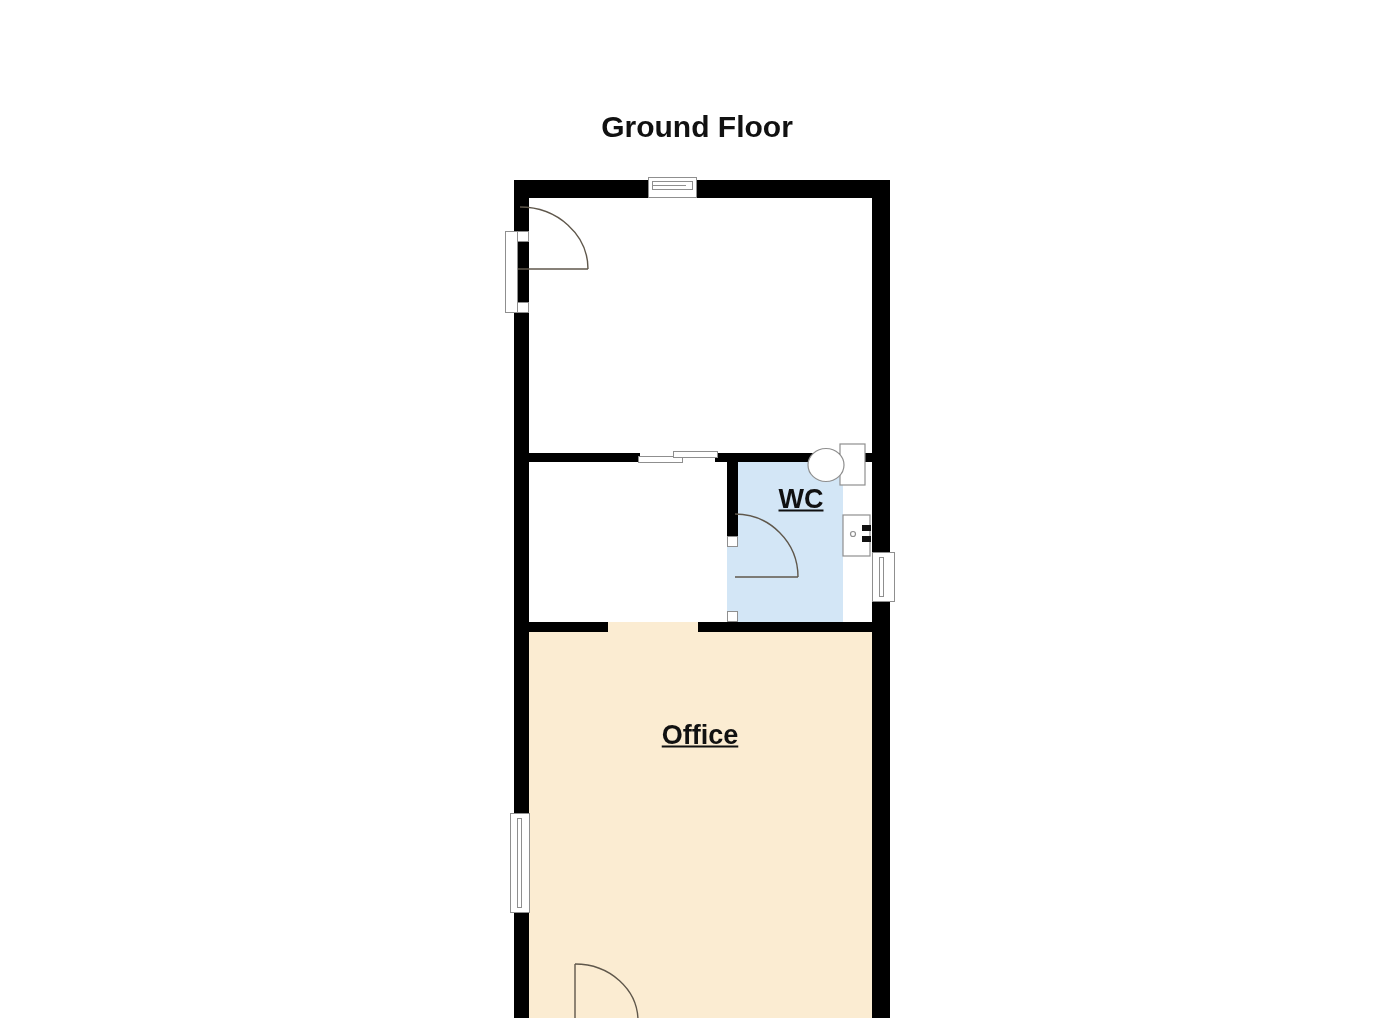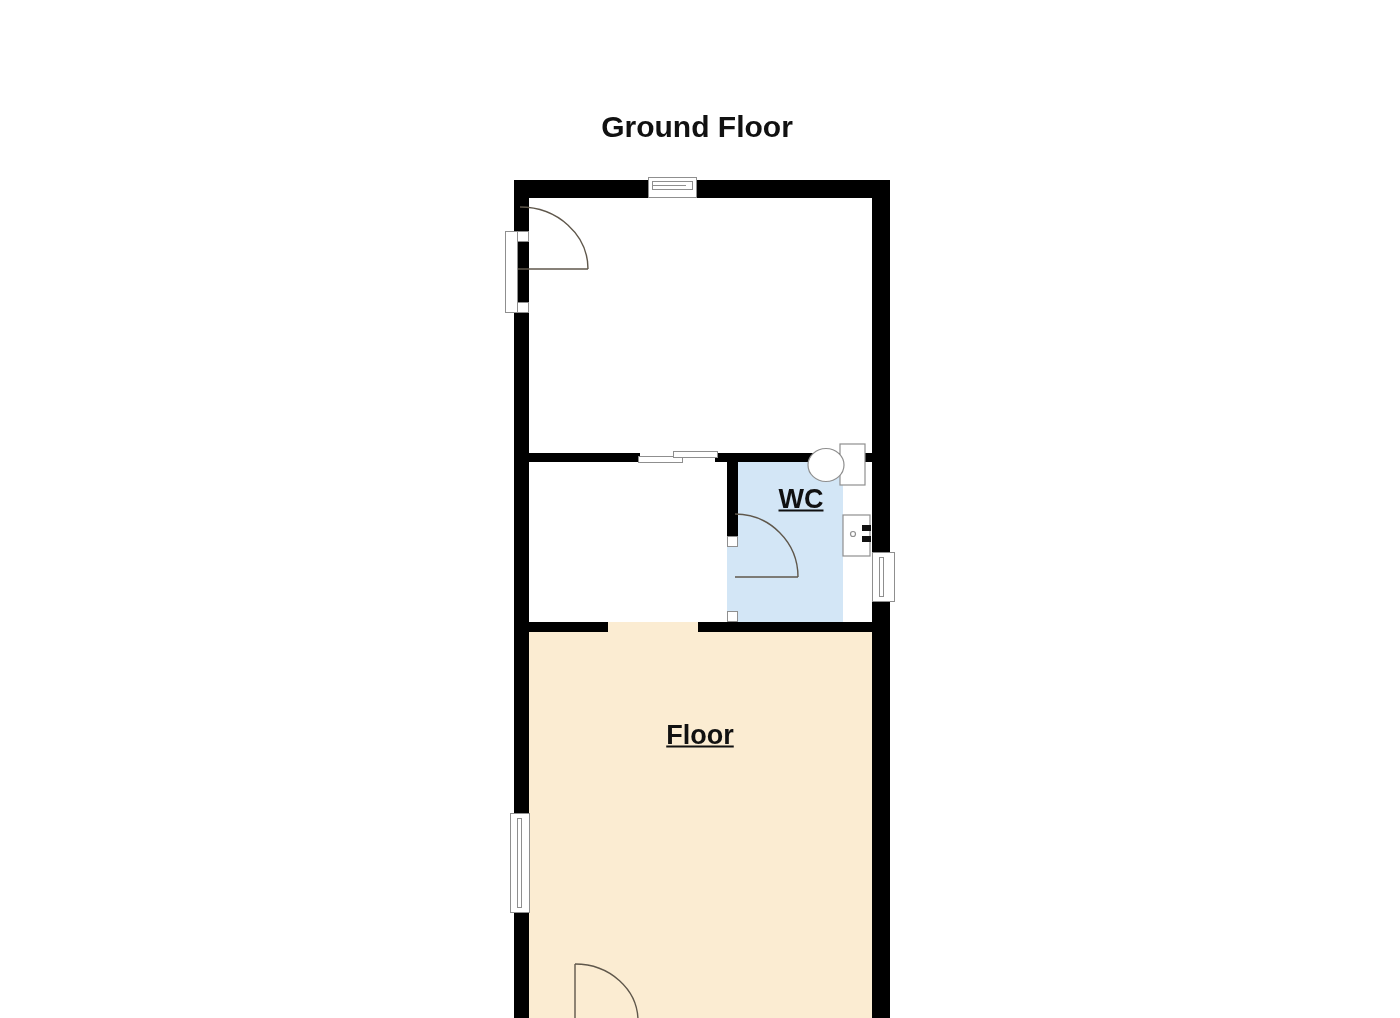--- a/index.html
+++ b/index.html
@@ -123,15 +123,15 @@
     <rect class="fixture" x="840" y="410" width="25" height="41"></rect>
     <ellipse class="fixture" cx="826" cy="431" rx="18" ry="16.5"></ellipse>
 
     <rect class="fixture" x="843" y="481" width="27" height="41"></rect>
     <circle class="fixture" cx="853" cy="500" r="2.5"></circle>
     <rect class="faucet" x="862" y="491" width="9" height="6"></rect>
     <rect class="faucet" x="862" y="502" width="9" height="6"></rect>
   </svg>
 
   <div class="abs room-label" style="left:801px;top:431px;">WC</div>
-  <div class="abs room-label" style="left:700px;top:667px;">Floor</div>
+  <div class="abs room-label" style="left:700px;top:667px;">Office</div>
 
 </div>
 
 </body></html>

